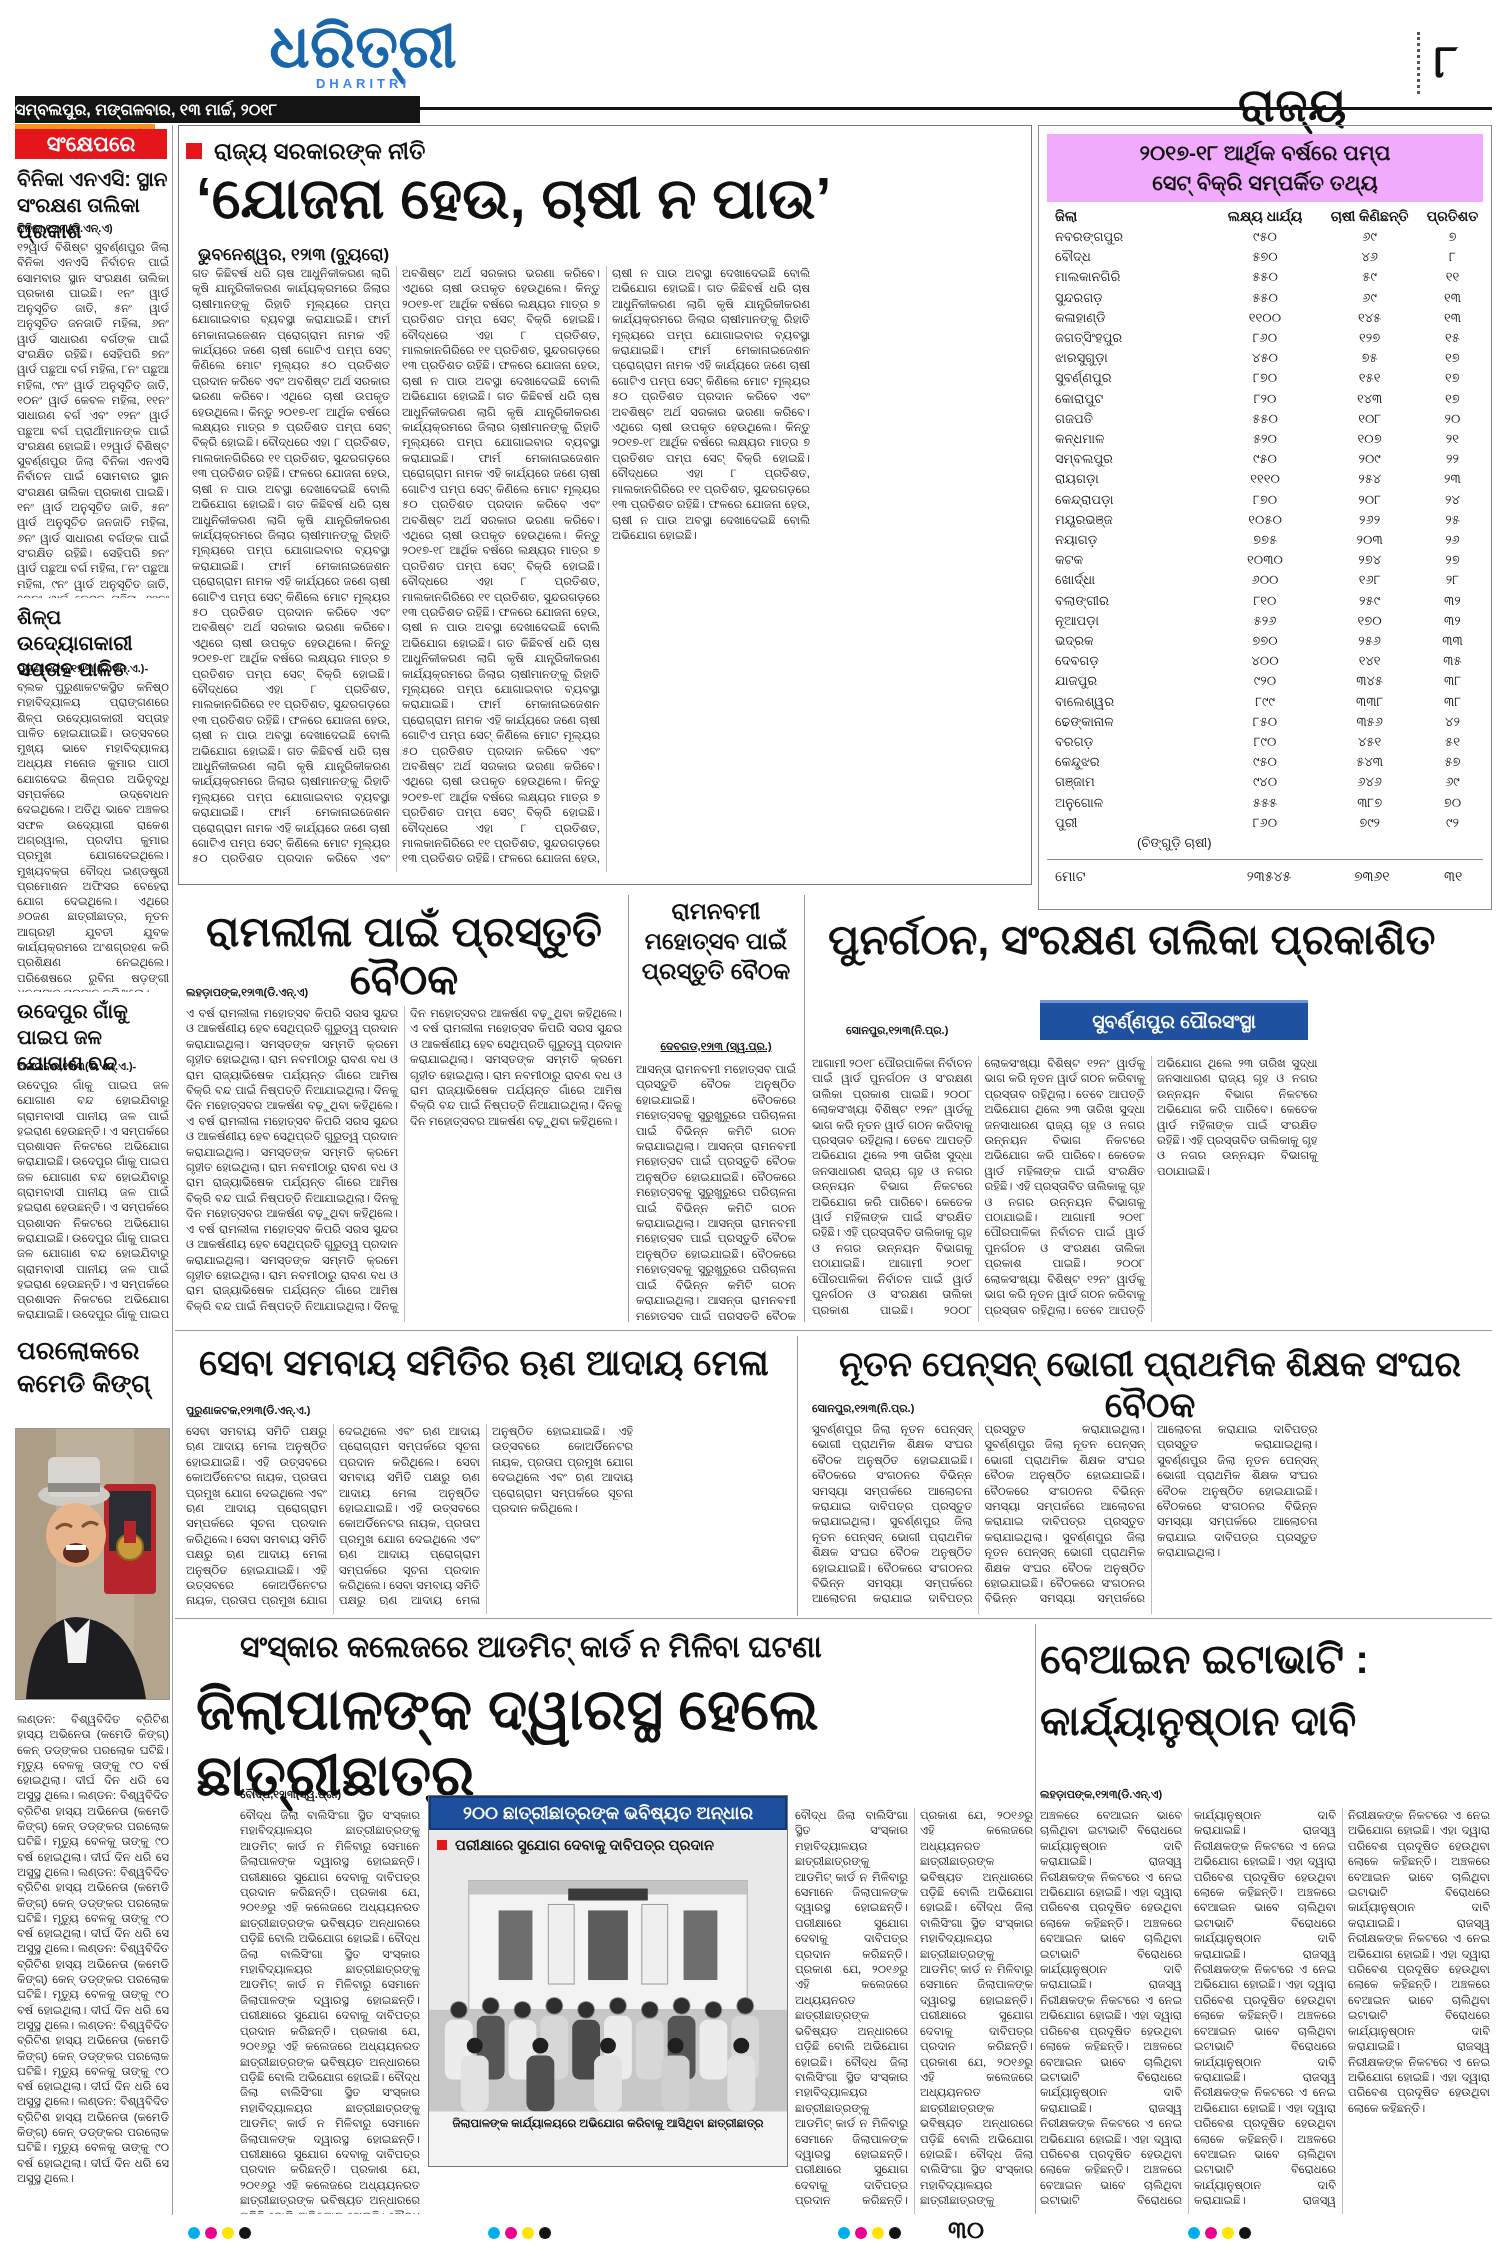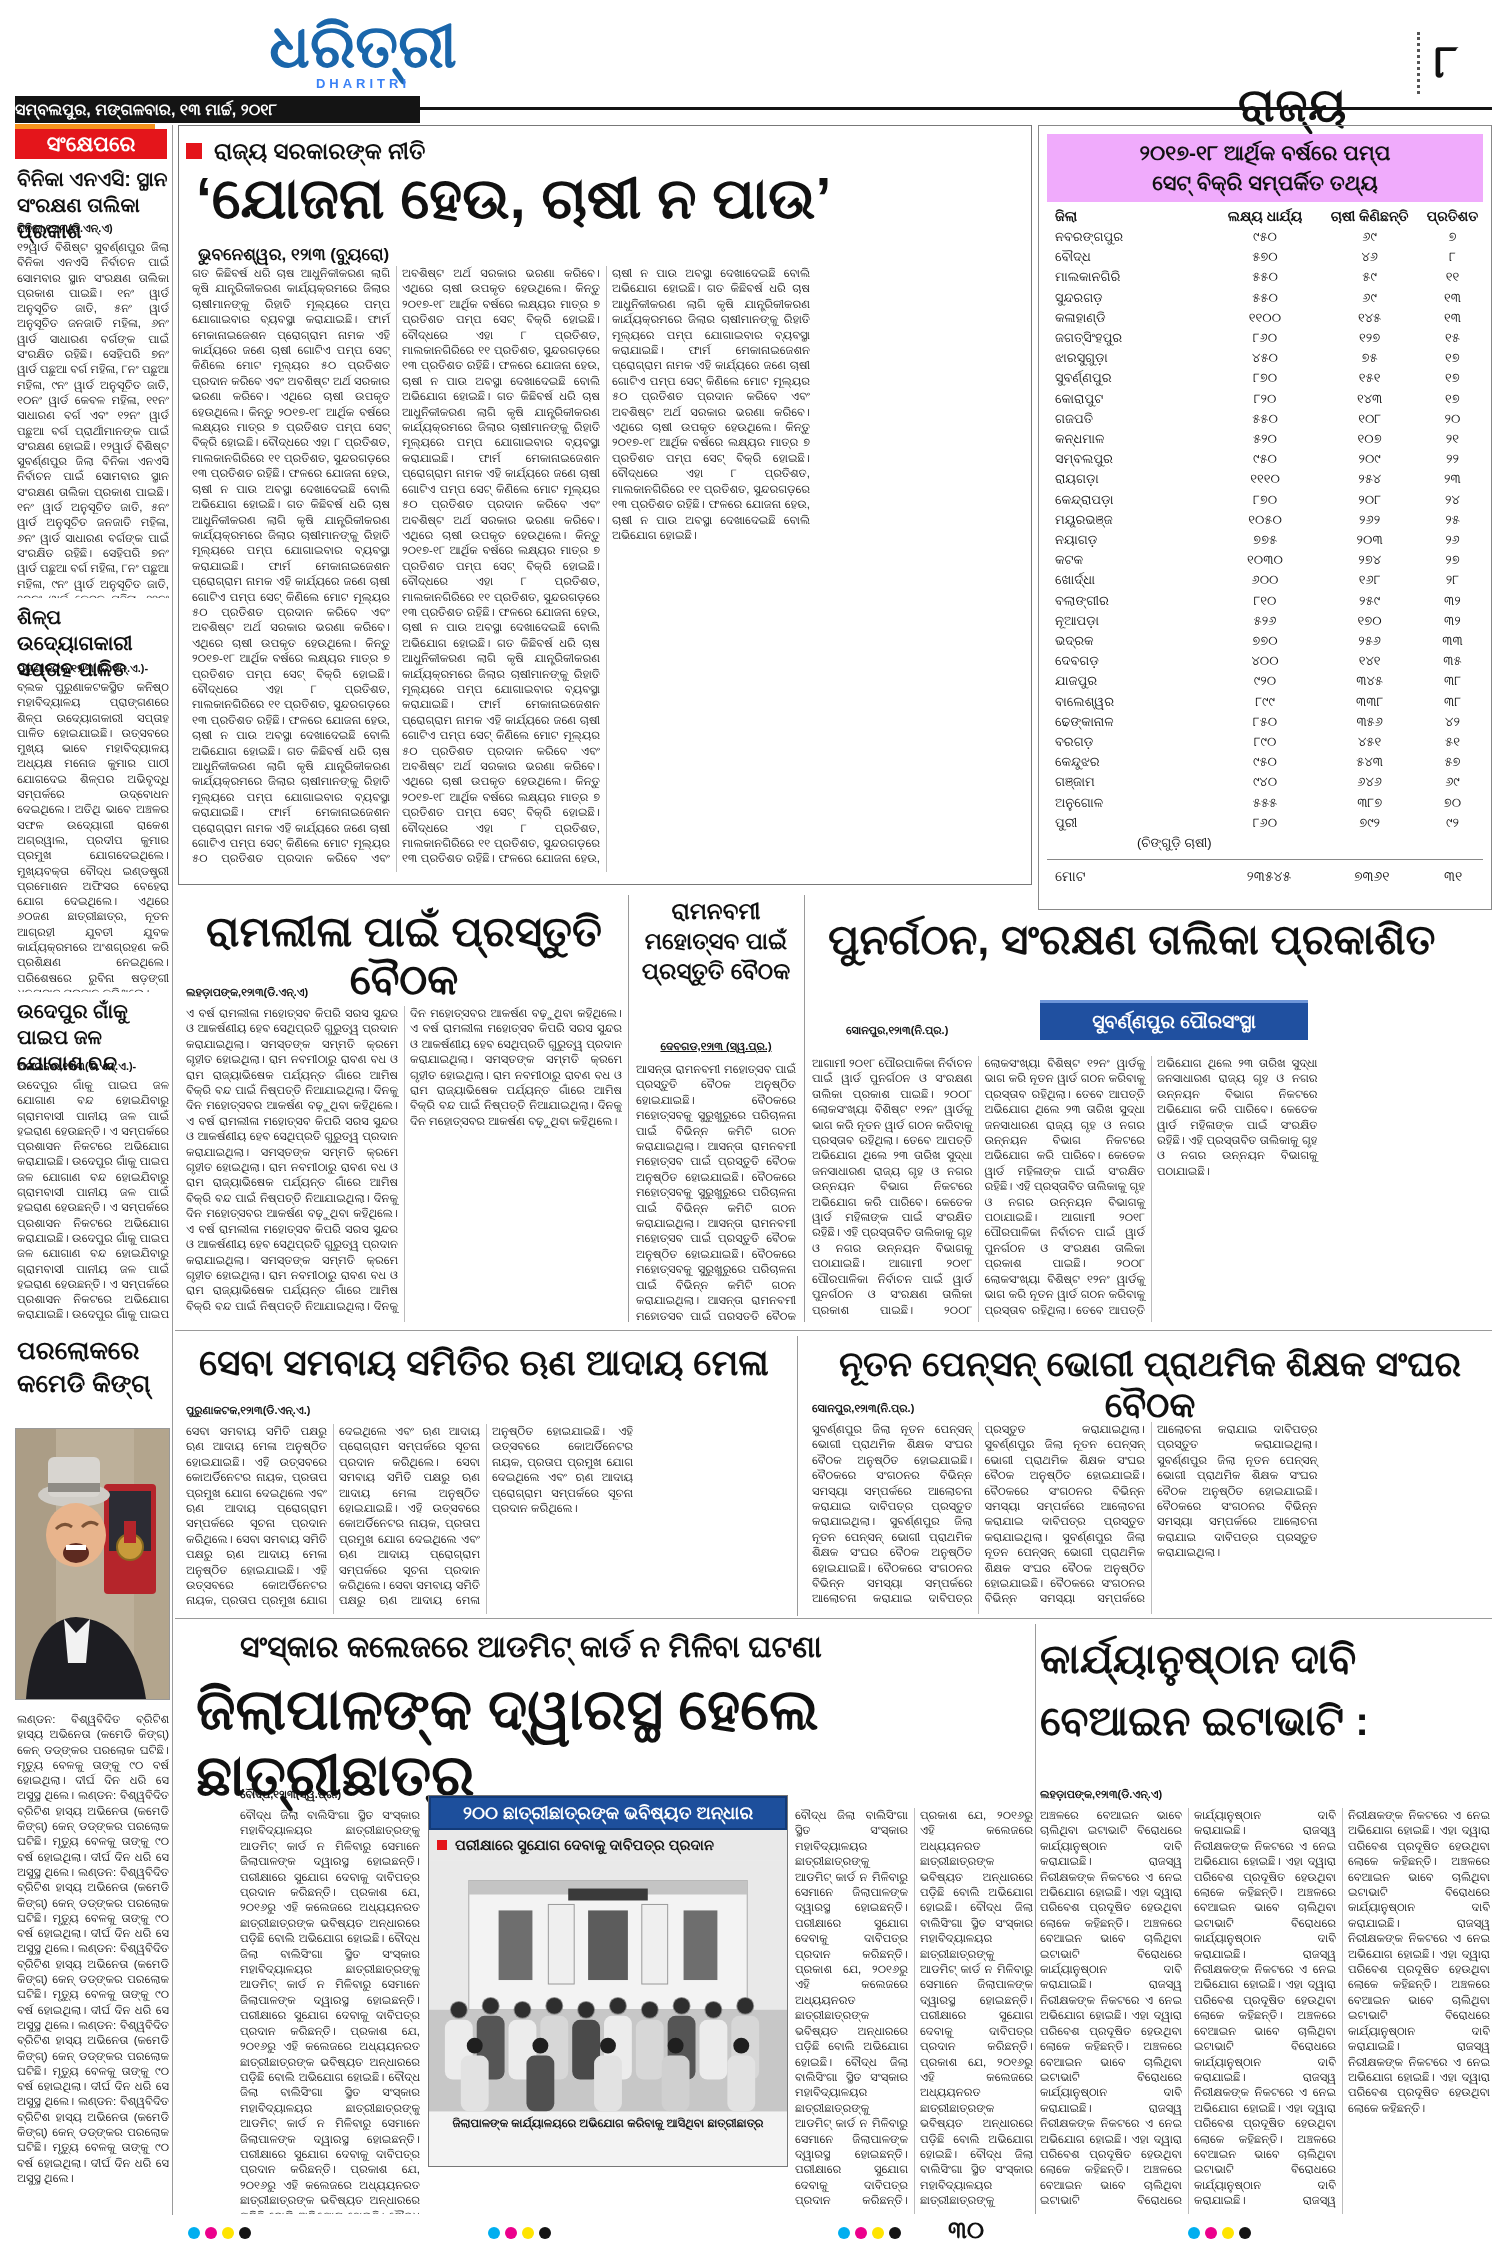--- a/index.html
+++ b/index.html
@@ -482,22 +482,22 @@
       </g>
     </svg>
     <div class="panel-caption">ଜିଲାପାଳଙ୍କ କାର୍ଯ୍ୟାଳୟରେ ଅଭିଯୋଗ କରିବାକୁ ଆସିଥିବା ଛାତ୍ରୀଛାତ୍ର</div>
   </div>
 
   <div class="abs bouda-col23">ବୌଦ୍ଧ ଜିଲା ବାଲିସିଂଗା ସ୍ଥିତ ସଂସ୍କାର ମହାବିଦ୍ୟାଳୟର ଛାତ୍ରୀଛାତ୍ରଙ୍କୁ ଆଡମିଟ୍ କାର୍ଡ ନ ମିଳିବାରୁ ସେମାନେ ଜିଲାପାଳଙ୍କ ଦ୍ୱାରସ୍ଥ ହୋଇଛନ୍ତି। ପରୀକ୍ଷାରେ ସୁଯୋଗ ଦେବାକୁ ଦାବିପତ୍ର ପ୍ରଦାନ କରିଛନ୍ତି। ପ୍ରକାଶ ଯେ, ୨୦୧୬ରୁ ଏହି କଲେଜରେ ଅଧ୍ୟୟନରତ ଛାତ୍ରୀଛାତ୍ରଙ୍କ ଭବିଷ୍ୟତ ଅନ୍ଧାରରେ ପଡ଼ିଛି ବୋଲି ଅଭିଯୋଗ ହୋଇଛି। ବୌଦ୍ଧ ଜିଲା ବାଲିସିଂଗା ସ୍ଥିତ ସଂସ୍କାର ମହାବିଦ୍ୟାଳୟର ଛାତ୍ରୀଛାତ୍ରଙ୍କୁ ଆଡମିଟ୍ କାର୍ଡ ନ ମିଳିବାରୁ ସେମାନେ ଜିଲାପାଳଙ୍କ ଦ୍ୱାରସ୍ଥ ହୋଇଛନ୍ତି। ପରୀକ୍ଷାରେ ସୁଯୋଗ ଦେବାକୁ ଦାବିପତ୍ର ପ୍ରଦାନ କରିଛନ୍ତି। ପ୍ରକାଶ ଯେ, ୨୦୧୬ରୁ ଏହି କଲେଜରେ ଅଧ୍ୟୟନରତ ଛାତ୍ରୀଛାତ୍ରଙ୍କ ଭବିଷ୍ୟତ ଅନ୍ଧାରରେ ପଡ଼ିଛି ବୋଲି ଅଭିଯୋଗ ହୋଇଛି। ବୌଦ୍ଧ ଜିଲା ବାଲିସିଂଗା ସ୍ଥିତ ସଂସ୍କାର ମହାବିଦ୍ୟାଳୟର ଛାତ୍ରୀଛାତ୍ରଙ୍କୁ ଆଡମିଟ୍ କାର୍ଡ ନ ମିଳିବାରୁ ସେମାନେ ଜିଲାପାଳଙ୍କ ଦ୍ୱାରସ୍ଥ ହୋଇଛନ୍ତି। ପରୀକ୍ଷାରେ ସୁଯୋଗ ଦେବାକୁ ଦାବିପତ୍ର ପ୍ରଦାନ କରିଛନ୍ତି। ପ୍ରକାଶ ଯେ, ୨୦୧୬ରୁ ଏହି କଲେଜରେ ଅଧ୍ୟୟନରତ ଛାତ୍ରୀଛାତ୍ରଙ୍କ ଭବିଷ୍ୟତ ଅନ୍ଧାରରେ ପଡ଼ିଛି ବୋଲି ଅଭିଯୋଗ ହୋଇଛି। ବୌଦ୍ଧ ଜିଲା ବାଲିସିଂଗା ସ୍ଥିତ ସଂସ୍କାର ମହାବିଦ୍ୟାଳୟର ଛାତ୍ରୀଛାତ୍ରଙ୍କୁ ଆଡମିଟ୍ କାର୍ଡ ନ ମିଳିବାରୁ ସେମାନେ ଜିଲାପାଳଙ୍କ ଦ୍ୱାରସ୍ଥ ହୋଇଛନ୍ତି। ପରୀକ୍ଷାରେ ସୁଯୋଗ ଦେବାକୁ ଦାବିପତ୍ର ପ୍ରଦାନ କରିଛନ୍ତି। ପ୍ରକାଶ ଯେ, ୨୦୧୬ରୁ ଏହି କଲେଜରେ ଅଧ୍ୟୟନରତ ଛାତ୍ରୀଛାତ୍ରଙ୍କ ଭବିଷ୍ୟତ ଅନ୍ଧାରରେ ପଡ଼ିଛି ବୋଲି ଅଭିଯୋଗ ହୋଇଛି। ବୌଦ୍ଧ ଜିଲା ବାଲିସିଂଗା ସ୍ଥିତ ସଂସ୍କାର ମହାବିଦ୍ୟାଳୟର ଛାତ୍ରୀଛାତ୍ରଙ୍କୁ ଆଡମିଟ୍ କାର୍ଡ ନ ମିଳିବାରୁ ସେମାନେ ଜିଲାପାଳଙ୍କ ଦ୍ୱାରସ୍ଥ ହୋଇଛନ୍ତି। ପରୀକ୍ଷାରେ ସୁଯୋଗ ଦେବାକୁ ଦାବିପତ୍ର ପ୍ରଦାନ କରିଛନ୍ତି। ପ୍ରକାଶ ଯେ, ୨୦୧୬ରୁ ଏହି କଲେଜରେ ଅଧ୍ୟୟନରତ ଛାତ୍ରୀଛାତ୍ରଙ୍କ ଭବିଷ୍ୟତ ଅନ୍ଧାରରେ ପଡ଼ିଛି ବୋଲି ଅଭିଯୋଗ ହୋଇଛି। ବୌଦ୍ଧ ଜିଲା ବାଲିସିଂଗା ସ୍ଥିତ ସଂସ୍କାର ମହାବିଦ୍ୟାଳୟର ଛାତ୍ରୀଛାତ୍ରଙ୍କୁ ଆଡମିଟ୍ କାର୍ଡ ନ ମିଳିବାରୁ ସେମାନେ ଜିଲାପାଳଙ୍କ ଦ୍ୱାରସ୍ଥ ହୋଇଛନ୍ତି। ପରୀକ୍ଷାରେ ସୁଯୋଗ ଦେବାକୁ ଦାବିପତ୍ର ପ୍ରଦାନ କରିଛନ୍ତି। ପ୍ରକାଶ ଯେ, ୨୦୧୬ରୁ ଏହି କଲେଜରେ ଅଧ୍ୟୟନରତ ଛାତ୍ରୀଛାତ୍ରଙ୍କ ଭବିଷ୍ୟତ ଅନ୍ଧାରରେ ପଡ଼ିଛି ବୋଲି ଅଭିଯୋଗ ହୋଇଛି। ବୌଦ୍ଧ ଜିଲା ବାଲିସିଂଗା ସ୍ଥିତ ସଂସ୍କାର ମହାବିଦ୍ୟାଳୟର ଛାତ୍ରୀଛାତ୍ରଙ୍କୁ ଆଡମିଟ୍ କାର୍ଡ ନ ମିଳିବାରୁ ସେମାନେ ଜିଲାପାଳଙ୍କ ଦ୍ୱାରସ୍ଥ ହୋଇଛନ୍ତି। ପରୀକ୍ଷାରେ ସୁଯୋଗ ଦେବାକୁ ଦାବିପତ୍ର ପ୍ରଦାନ କରିଛନ୍ତି। ପ୍ରକାଶ ଯେ, ୨୦୧୬ରୁ ଏହି କଲେଜରେ ଅଧ୍ୟୟନରତ ଛାତ୍ରୀଛାତ୍ରଙ୍କ ଭବିଷ୍ୟତ ଅନ୍ଧାରରେ ପଡ଼ିଛି ବୋଲି ଅଭିଯୋଗ ହୋଇଛି। ବୌଦ୍ଧ ଜିଲା ବାଲିସିଂଗା ସ୍ଥିତ ସଂସ୍କାର ମହାବିଦ୍ୟାଳୟର ଛାତ୍ରୀଛାତ୍ରଙ୍କୁ ଆଡମିଟ୍ କାର୍ଡ ନ ମିଳିବାରୁ ସେମାନେ ଜିଲାପାଳଙ୍କ ଦ୍ୱାରସ୍ଥ ହୋଇଛନ୍ତି। ପରୀକ୍ଷାରେ ସୁଯୋଗ ଦେବାକୁ ଦାବିପତ୍ର ପ୍ରଦାନ କରିଛନ୍ତି। ପ୍ରକାଶ ଯେ, ୨୦୧୬ରୁ ଏହି କଲେଜରେ ଅଧ୍ୟୟନରତ ଛାତ୍ରୀଛାତ୍ରଙ୍କ ଭବିଷ୍ୟତ ଅନ୍ଧାରରେ ପଡ଼ିଛି ବୋଲି ଅଭିଯୋଗ ହୋଇଛି।</div>
 
   <div class="abs vr" style="left:1035px;top:1624px;height:590px;"></div>
 
   <div class="abs brick-head">
+    <div>ବେଆଇନ ଇଟାଭାଟି :</div>
     <div>କାର୍ଯ୍ୟାନୁଷ୍ଠାନ ଦାବି</div>
-    <div>ବେଆଇନ ଇଟାଭାଟି :</div>
   </div>
   <div class="abs brick-date">ଲହଡ଼ାପଙ୍କ,୧୨ା୩(ଡି.ଏନ୍.ଏ)</div>
   <div class="abs brick-body">ଅଞ୍ଚଳରେ ବେଆଇନ ଭାବେ ଚାଲିଥିବା ଇଟାଭାଟି ବିରୋଧରେ କାର୍ଯ୍ୟାନୁଷ୍ଠାନ ଦାବି କରାଯାଇଛି। ରାଜସ୍ୱ ନିରୀକ୍ଷକଙ୍କ ନିକଟରେ ଏ ନେଇ ଅଭିଯୋଗ ହୋଇଛି। ଏହା ଦ୍ୱାରା ପରିବେଶ ପ୍ରଦୂଷିତ ହେଉଥିବା ଲୋକେ କହିଛନ୍ତି। ଅଞ୍ଚଳରେ ବେଆଇନ ଭାବେ ଚାଲିଥିବା ଇଟାଭାଟି ବିରୋଧରେ କାର୍ଯ୍ୟାନୁଷ୍ଠାନ ଦାବି କରାଯାଇଛି। ରାଜସ୍ୱ ନିରୀକ୍ଷକଙ୍କ ନିକଟରେ ଏ ନେଇ ଅଭିଯୋଗ ହୋଇଛି। ଏହା ଦ୍ୱାରା ପରିବେଶ ପ୍ରଦୂଷିତ ହେଉଥିବା ଲୋକେ କହିଛନ୍ତି। ଅଞ୍ଚଳରେ ବେଆଇନ ଭାବେ ଚାଲିଥିବା ଇଟାଭାଟି ବିରୋଧରେ କାର୍ଯ୍ୟାନୁଷ୍ଠାନ ଦାବି କରାଯାଇଛି। ରାଜସ୍ୱ ନିରୀକ୍ଷକଙ୍କ ନିକଟରେ ଏ ନେଇ ଅଭିଯୋଗ ହୋଇଛି। ଏହା ଦ୍ୱାରା ପରିବେଶ ପ୍ରଦୂଷିତ ହେଉଥିବା ଲୋକେ କହିଛନ୍ତି। ଅଞ୍ଚଳରେ ବେଆଇନ ଭାବେ ଚାଲିଥିବା ଇଟାଭାଟି ବିରୋଧରେ କାର୍ଯ୍ୟାନୁଷ୍ଠାନ ଦାବି କରାଯାଇଛି। ରାଜସ୍ୱ ନିରୀକ୍ଷକଙ୍କ ନିକଟରେ ଏ ନେଇ ଅଭିଯୋଗ ହୋଇଛି। ଏହା ଦ୍ୱାରା ପରିବେଶ ପ୍ରଦୂଷିତ ହେଉଥିବା ଲୋକେ କହିଛନ୍ତି। ଅଞ୍ଚଳରେ ବେଆଇନ ଭାବେ ଚାଲିଥିବା ଇଟାଭାଟି ବିରୋଧରେ କାର୍ଯ୍ୟାନୁଷ୍ଠାନ ଦାବି କରାଯାଇଛି। ରାଜସ୍ୱ ନିରୀକ୍ଷକଙ୍କ ନିକଟରେ ଏ ନେଇ ଅଭିଯୋଗ ହୋଇଛି। ଏହା ଦ୍ୱାରା ପରିବେଶ ପ୍ରଦୂଷିତ ହେଉଥିବା ଲୋକେ କହିଛନ୍ତି। ଅଞ୍ଚଳରେ ବେଆଇନ ଭାବେ ଚାଲିଥିବା ଇଟାଭାଟି ବିରୋଧରେ କାର୍ଯ୍ୟାନୁଷ୍ଠାନ ଦାବି କରାଯାଇଛି। ରାଜସ୍ୱ ନିରୀକ୍ଷକଙ୍କ ନିକଟରେ ଏ ନେଇ ଅଭିଯୋଗ ହୋଇଛି। ଏହା ଦ୍ୱାରା ପରିବେଶ ପ୍ରଦୂଷିତ ହେଉଥିବା ଲୋକେ କହିଛନ୍ତି। ଅଞ୍ଚଳରେ ବେଆଇନ ଭାବେ ଚାଲିଥିବା ଇଟାଭାଟି ବିରୋଧରେ କାର୍ଯ୍ୟାନୁଷ୍ଠାନ ଦାବି କରାଯାଇଛି। ରାଜସ୍ୱ ନିରୀକ୍ଷକଙ୍କ ନିକଟରେ ଏ ନେଇ ଅଭିଯୋଗ ହୋଇଛି। ଏହା ଦ୍ୱାରା ପରିବେଶ ପ୍ରଦୂଷିତ ହେଉଥିବା ଲୋକେ କହିଛନ୍ତି। ଅଞ୍ଚଳରେ ବେଆଇନ ଭାବେ ଚାଲିଥିବା ଇଟାଭାଟି ବିରୋଧରେ କାର୍ଯ୍ୟାନୁଷ୍ଠାନ ଦାବି କରାଯାଇଛି। ରାଜସ୍ୱ ନିରୀକ୍ଷକଙ୍କ ନିକଟରେ ଏ ନେଇ ଅଭିଯୋଗ ହୋଇଛି। ଏହା ଦ୍ୱାରା ପରିବେଶ ପ୍ରଦୂଷିତ ହେଉଥିବା ଲୋକେ କହିଛନ୍ତି। ଅଞ୍ଚଳରେ ବେଆଇନ ଭାବେ ଚାଲିଥିବା ଇଟାଭାଟି ବିରୋଧରେ କାର୍ଯ୍ୟାନୁଷ୍ଠାନ ଦାବି କରାଯାଇଛି। ରାଜସ୍ୱ ନିରୀକ୍ଷକଙ୍କ ନିକଟରେ ଏ ନେଇ ଅଭିଯୋଗ ହୋଇଛି। ଏହା ଦ୍ୱାରା ପରିବେଶ ପ୍ରଦୂଷିତ ହେଉଥିବା ଲୋକେ କହିଛନ୍ତି।</div>
 
   <div class="abs folio">୩୦</div>
   <div class="abs reg-dots g1">
       <span class="dot" style="background: rgb(0, 174, 239);"></span>
       <span class="dot" style="background: rgb(236, 0, 140);"></span>
       <span class="dot" style="background: rgb(255, 228, 0);"></span>
       <span class="dot" style="background: rgb(20, 20, 20);"></span>

